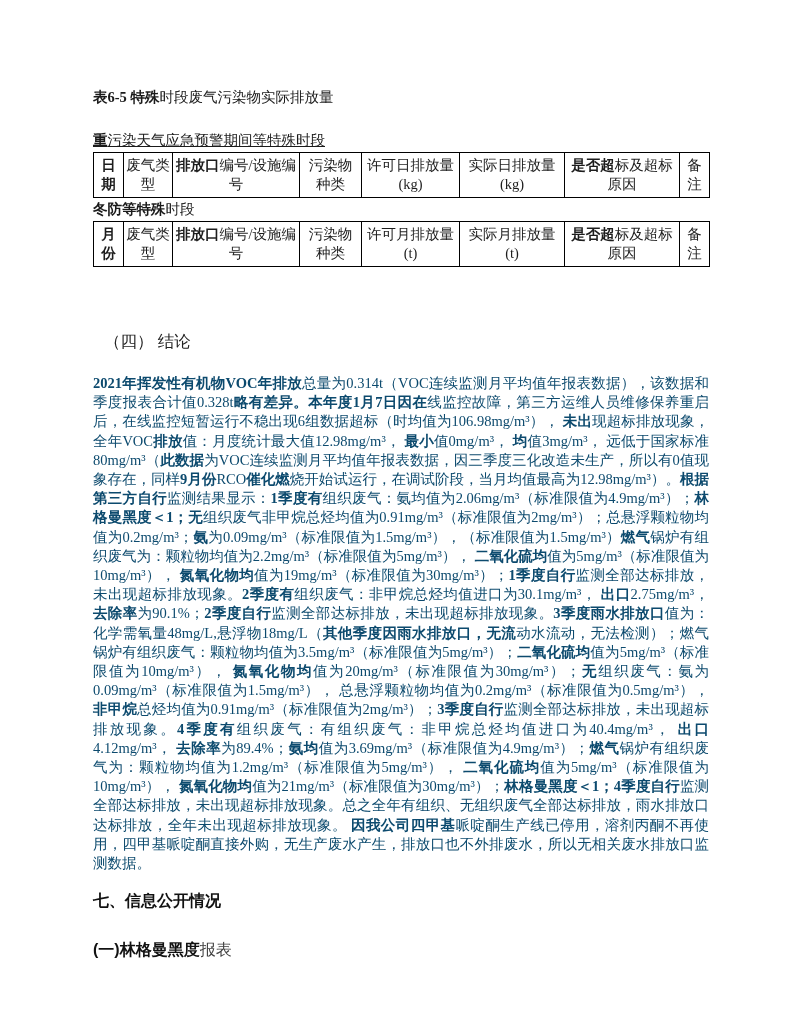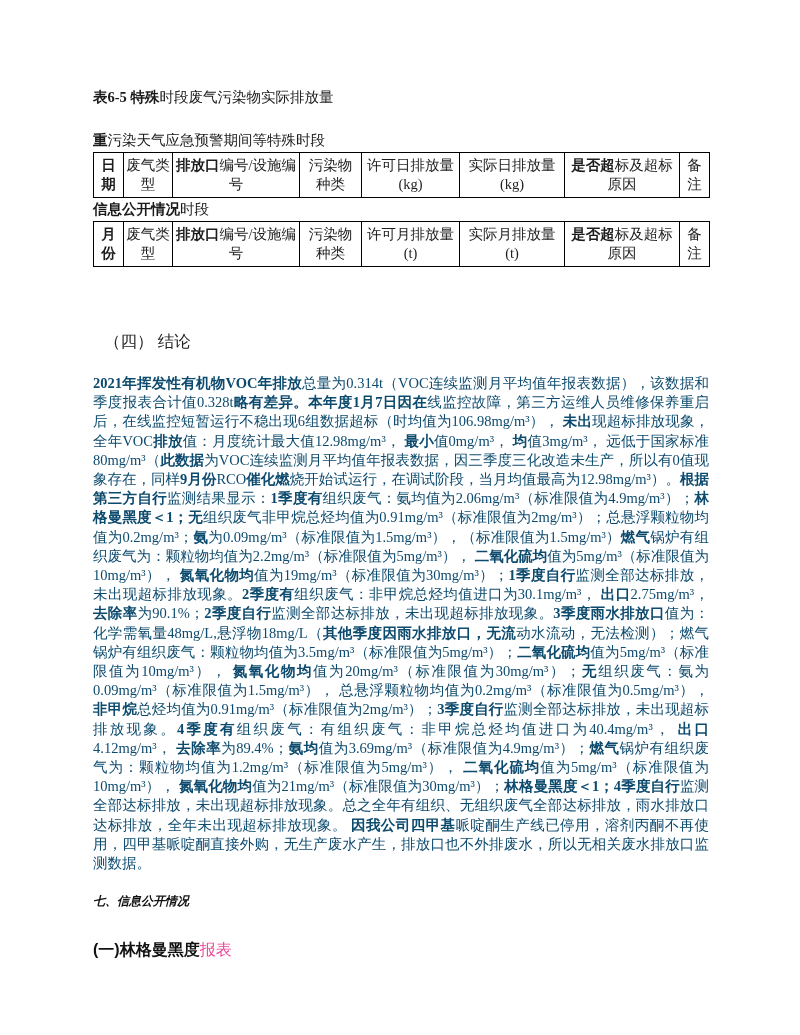--- a/index.html
+++ b/index.html
@@ -5,44 +5,44 @@
   html,body{margin:0;padding:0;}
   body{
     width:800px;height:1035px;background:#ffffff;overflow:hidden;
     font-family:"Liberation Serif","DejaVu Serif",serif;
     color:#1a1a1a;
   }
   .page{box-sizing:border-box;width:800px;height:870px;padding:88px 91px 0 93px;}
   b{font-weight:700;}
   .caption{font-size:14.5px;line-height:19px;margin:0;}
   .tbl-title{margin:0 0 24px 0;}
-  .tbl-label{margin:0 0 2px 0;}
+  .tbl-label{margin:0 0 2px 0;text-decoration:underline;}
   table.sheet{border-collapse:collapse;width:616px;table-layout:fixed;padding-left:21px;}
   table.sheet th{
     border:1.5px solid #000;font-size:14.5px;line-height:19px;font-weight:400;
     text-align:center;vertical-align:middle;padding:3px 2px;color:#1d1d1d;
   }
   .label-2{margin:2px 0 2px 0;}
   .h-conclusion{
     font-size:16.5px;line-height:22px;font-weight:400;margin:64px 0 0 11px;color:#222;
   }
   .body-par{
     font-size:14.5px;line-height:19.2px;margin:21px 0 0 0;
     text-align:justify;text-justify:inter-ideograph;color:#0c4a6e;
   }
   .h-section7{
     font-family:"Liberation Sans","DejaVu Sans",sans-serif;
-    font-size:12px;line-height:24px;font-weight:700;margin:16px 0 0 0;color:#111;font-style:italic;
+    font-size:16px;line-height:24px;font-weight:700;margin:16px 0 0 0;color:#111;
   }
   .h-section7-sub{
     font-family:"Liberation Sans","DejaVu Sans",sans-serif;
     font-size:16px;line-height:21px;font-weight:400;margin:26px 0 0 0;color:#111;
   }
   .h-section7-sub b{font-weight:700;}
-  .h-section7-sub span{color:#ec4899;font-family:"Liberation Serif","DejaVu Serif",serif;}
+  .h-section7-sub span{color:#404040;font-family:"Liberation Serif","DejaVu Serif",serif;}
   col.c-date{width:30px;}  col.c-type{width:49px;}  col.c-outlet{width:127px;}
   col.c-poll{width:62px;}  col.c-perm{width:98px;}  col.c-actual{width:105px;}
   col.c-exceed{width:115px;} col.c-note{width:30px;}
 </style>
 </head>
 <body>
 
 <div class="page">
 
   <p class="caption tbl-title"><b>表6-5 特殊</b><span>时段废气污染物实际排放量</span></p>
@@ -67,21 +67,21 @@
       <th><b>排放口</b><span>编号/设施编号</span></th>
       <th><span>污染物种类</span></th>
       <th><span>许可日排放量(kg)</span></th>
       <th><span>实际日排放量(kg)</span></th>
       <th><b>是否超</b><span>标及超标原因</span></th>
       <th><span>备注</span></th>
     </tr>
   </tbody>
     </table>
 
-  <p class="caption label-2"><b>信息公开情况</b><span>时段</span></p>
+  <p class="caption label-2"><b>冬防等特殊</b><span>时段</span></p>
 
   <table class="sheet">
     <colgroup>
       <col class="c-date">
         <col class="c-type">
         <col class="c-outlet">
         <col class="c-poll">
       <col class="c-perm">
         <col class="c-actual">
         <col class="c-exceed">

